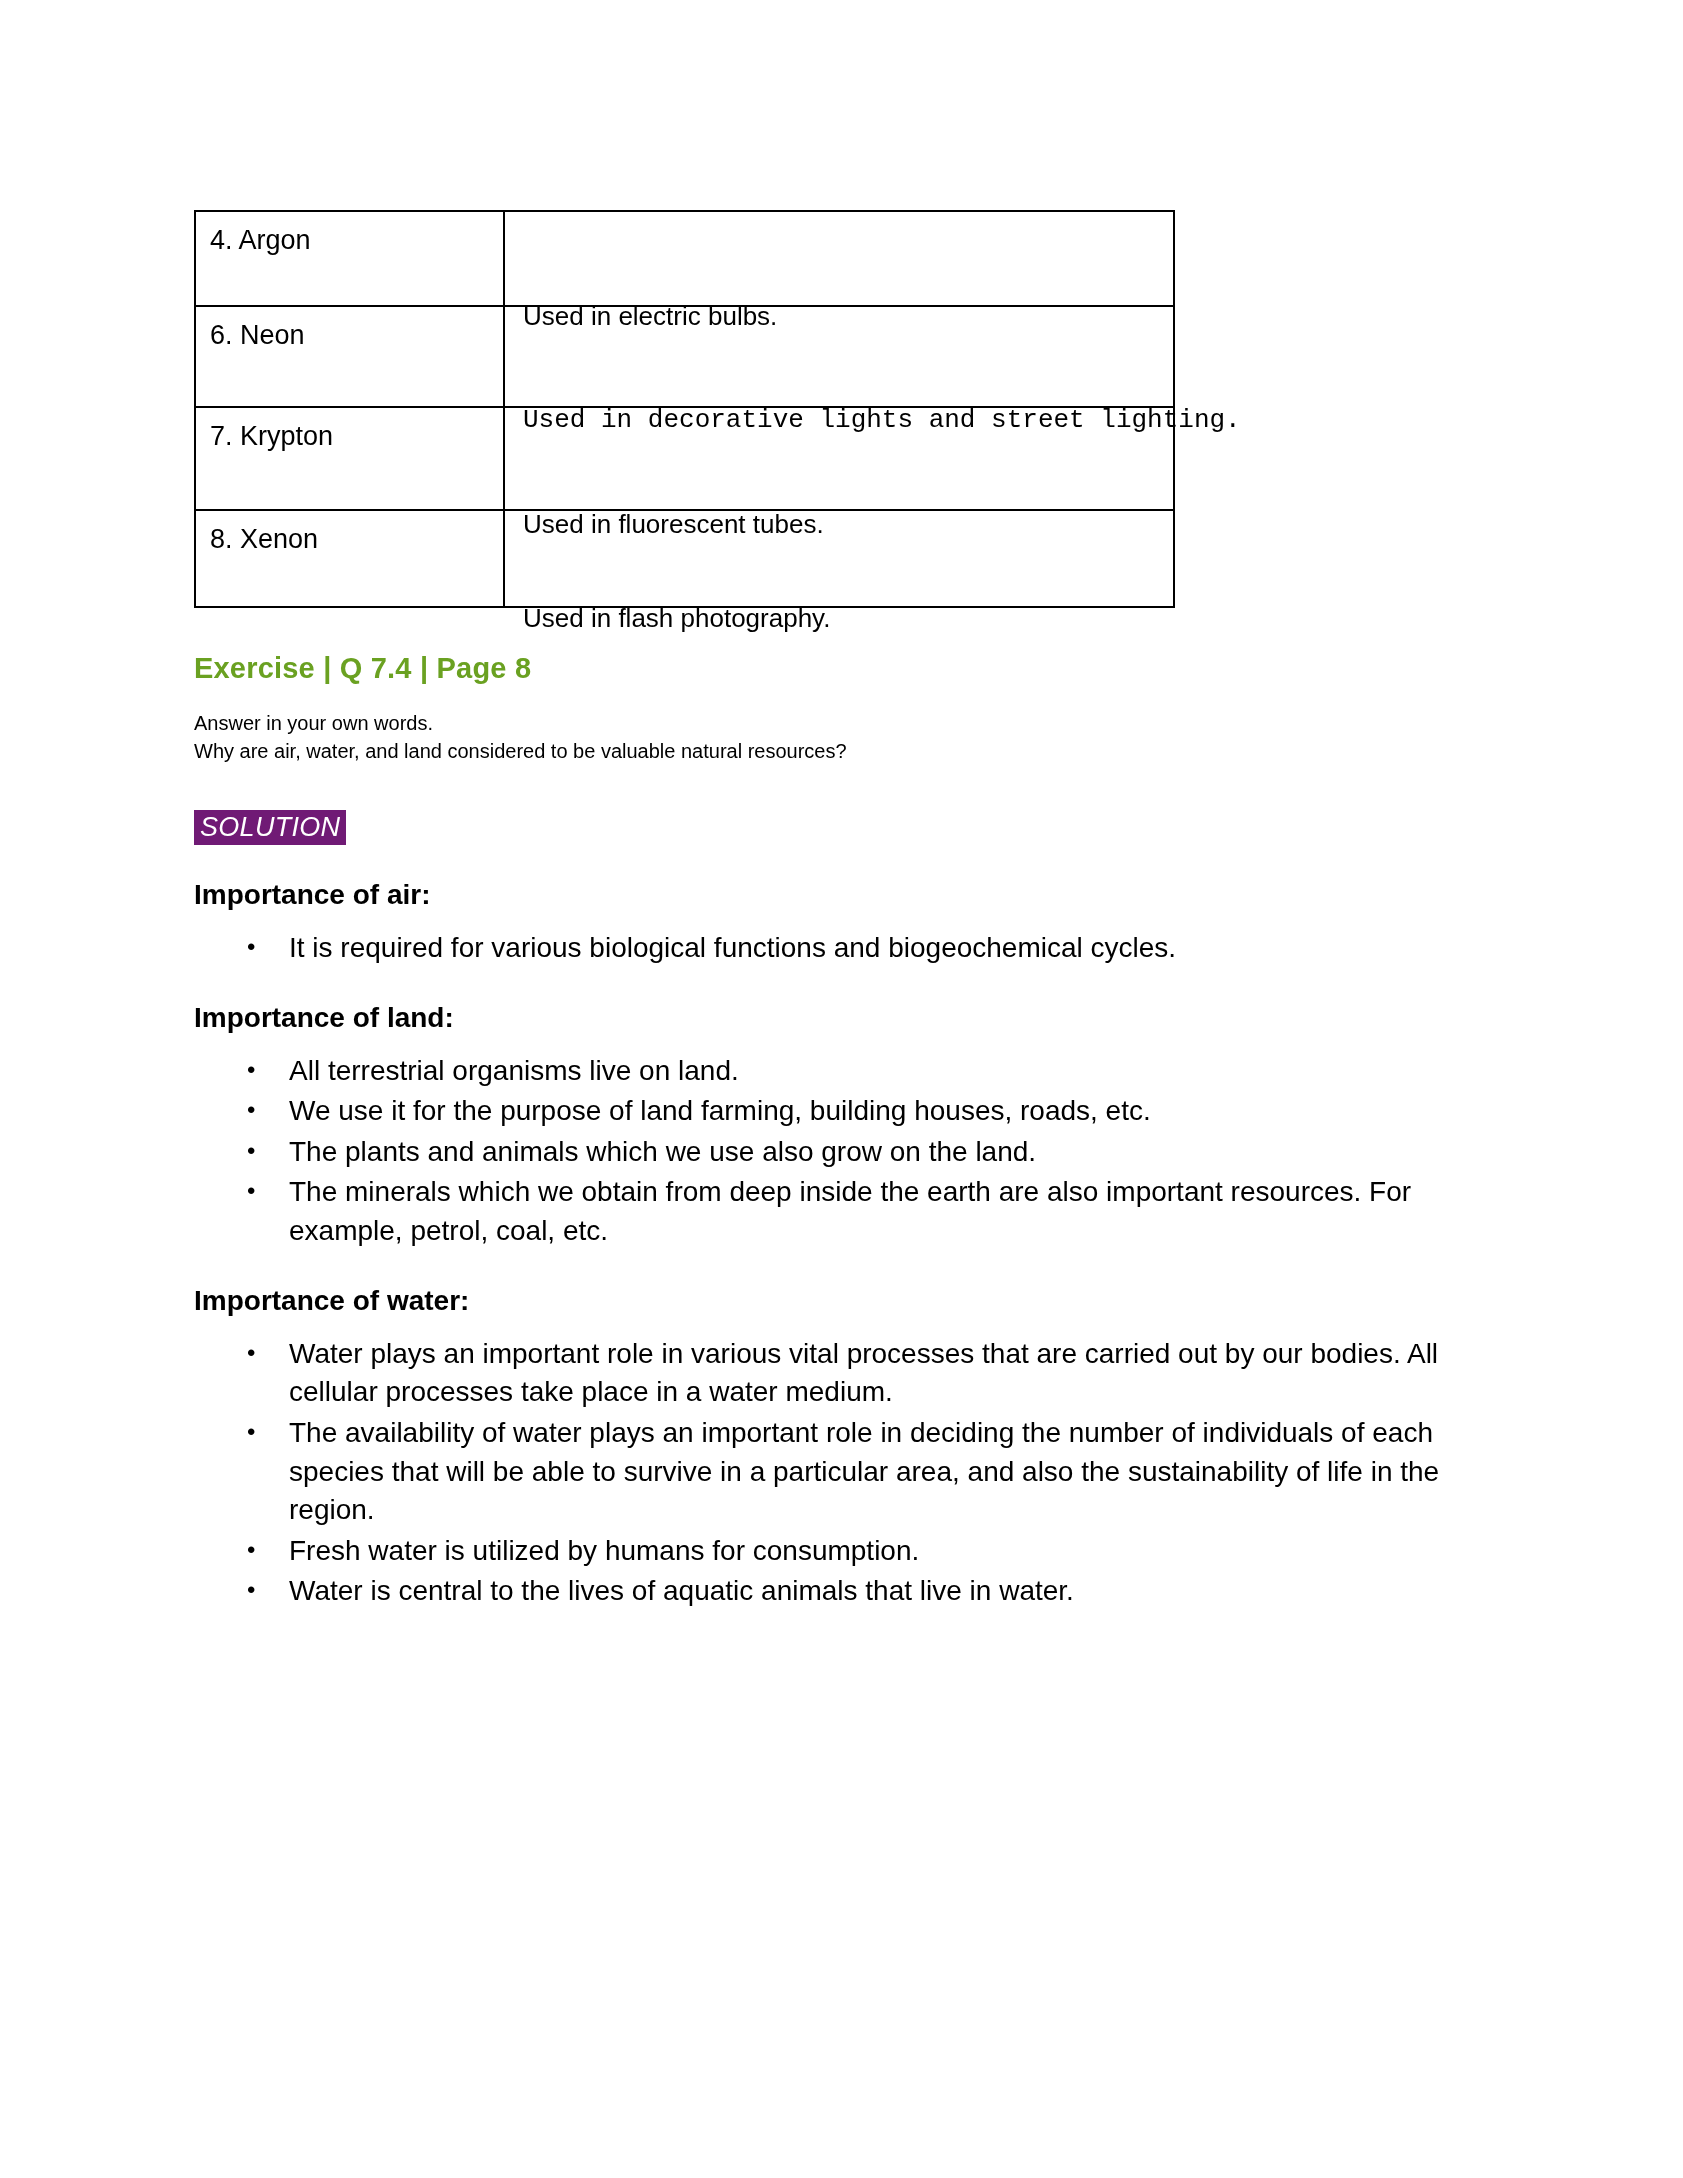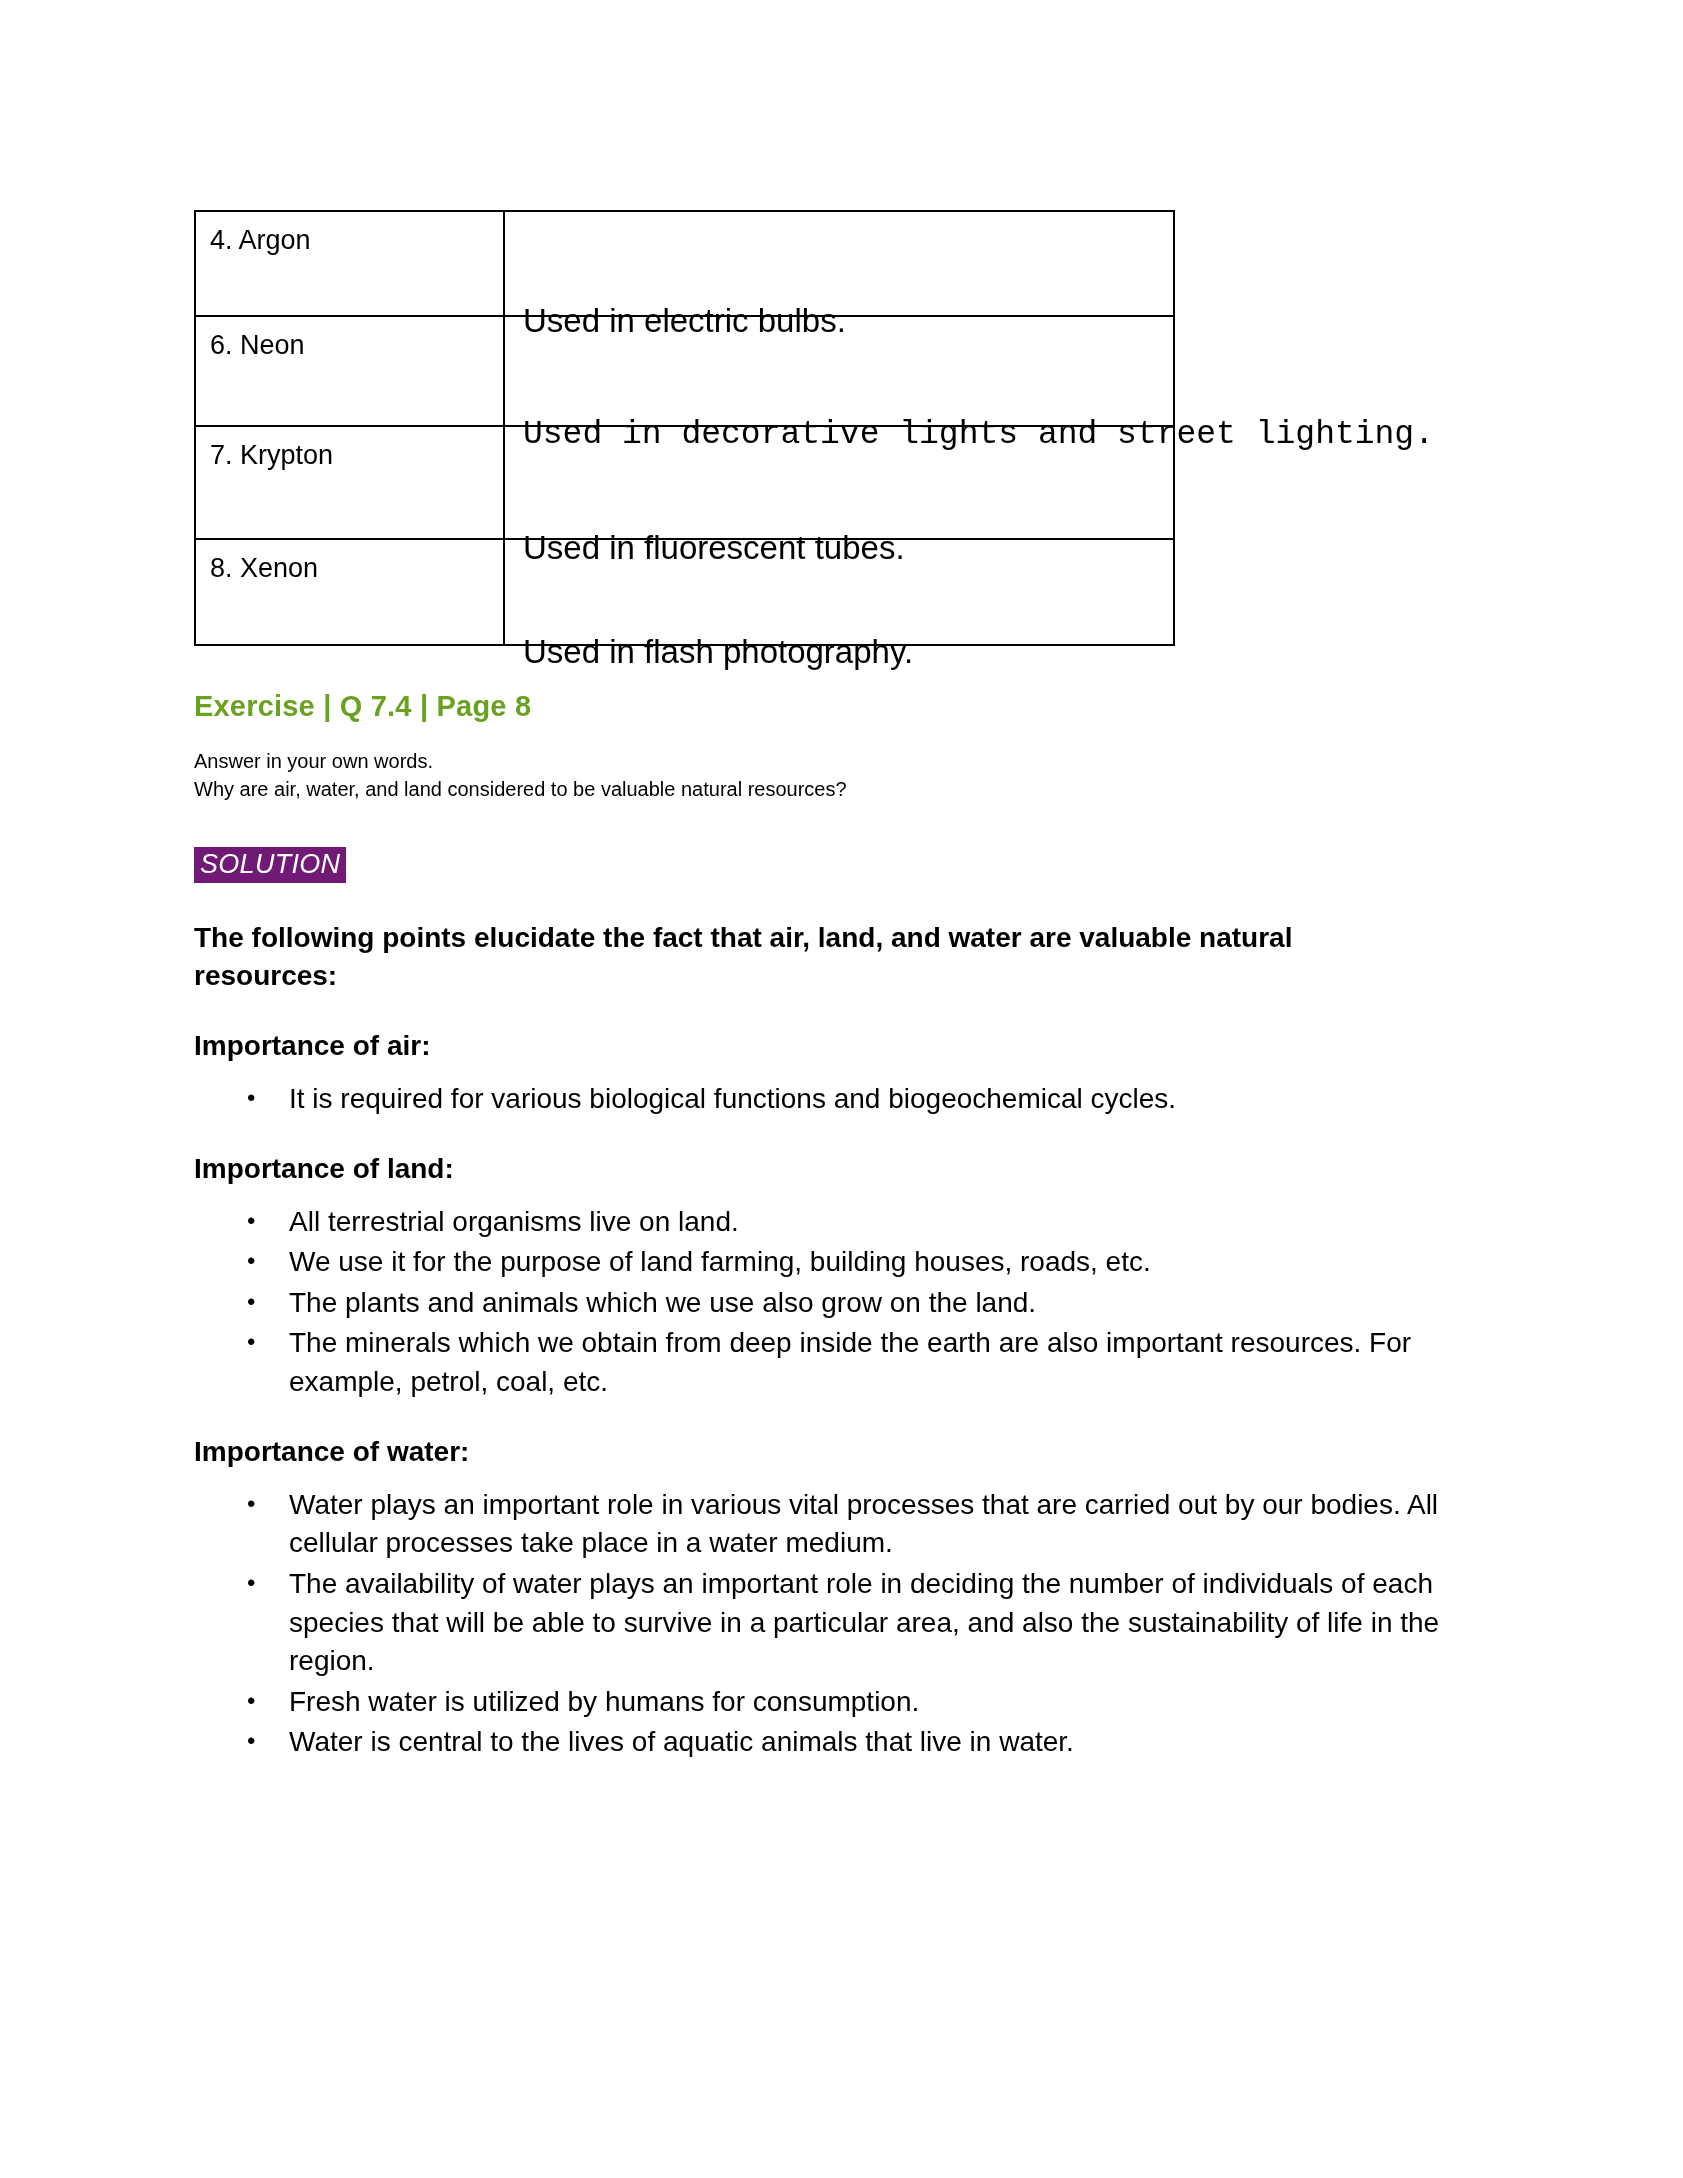--- a/index.html
+++ b/index.html
@@ -44,21 +44,21 @@
   }
   .col-name { width: 307px; }
   .col-desc { width: 668px; }
 
   .cell-name {
     font-size: 27px;
     line-height: 1.2;
     padding: 12px 0 0 14px;
   }
   .cell-desc {
-    font-size: 33px;
+    font-size: 26px;
     line-height: 1.35;
     padding: 0 10px 0 18px;
     display: flex;
     align-items: center;
     min-height: 100%;
     margin-top: 24px;
   }
   .desc-inner { width: 100%; }
   .desc-line { white-space: nowrap; }
 
@@ -195,21 +195,20 @@
     <div class="exercise-heading">Exercise | Q 7.4 | Page 8</div>
 
     <div class="question-block">
       <div>Answer in your own words.</div>
       <div>Why are air, water, and land considered to be valuable natural resources?</div>
     </div>
 
     <div class="solution-wrap">
       <span class="solution-badge">SOLUTION</span>
 
-      <div class="lead-bold">The following points elucidate the fact that air, land, and water are valuable natural resources:</div>
 
       <div class="sec-head">Importance of air:</div>
       <ul class="bullets">
         <li>It is required for various biological functions and biogeochemical cycles.</li>
       </ul>
 
       <div class="sec-head">Importance of land:</div>
       <ul class="bullets">
         <li>All terrestrial organisms live on land.</li>
         <li>We use it for the purpose of land farming, building houses, roads, etc.</li>

